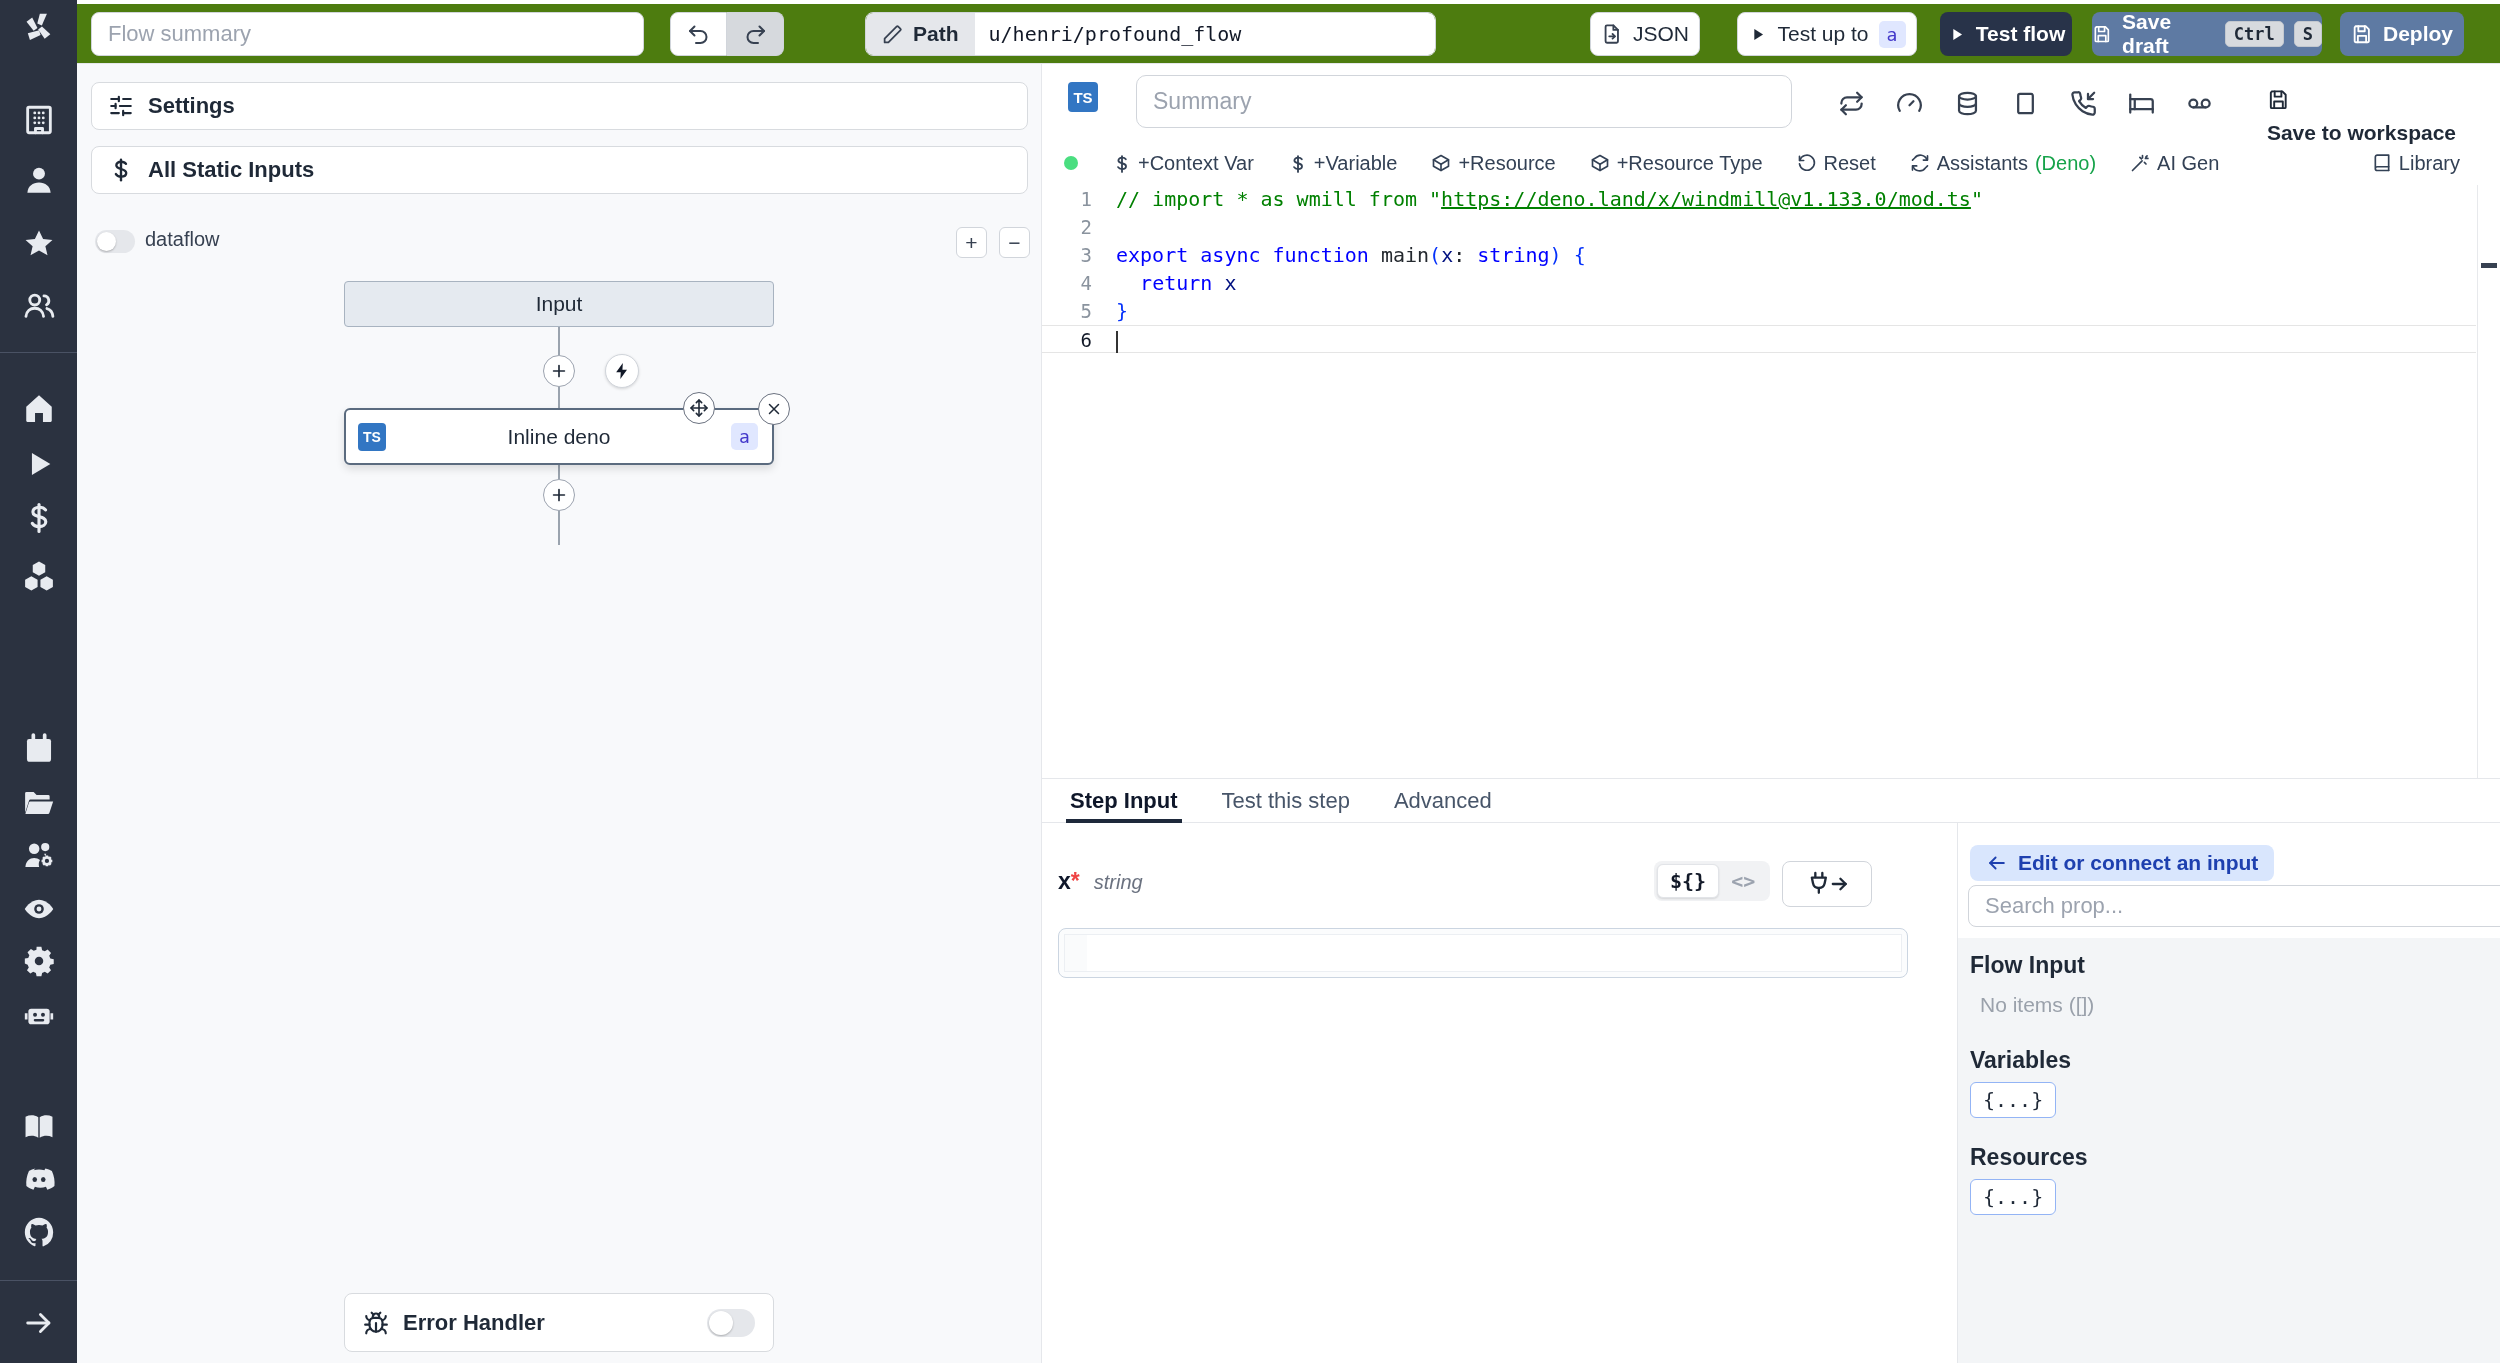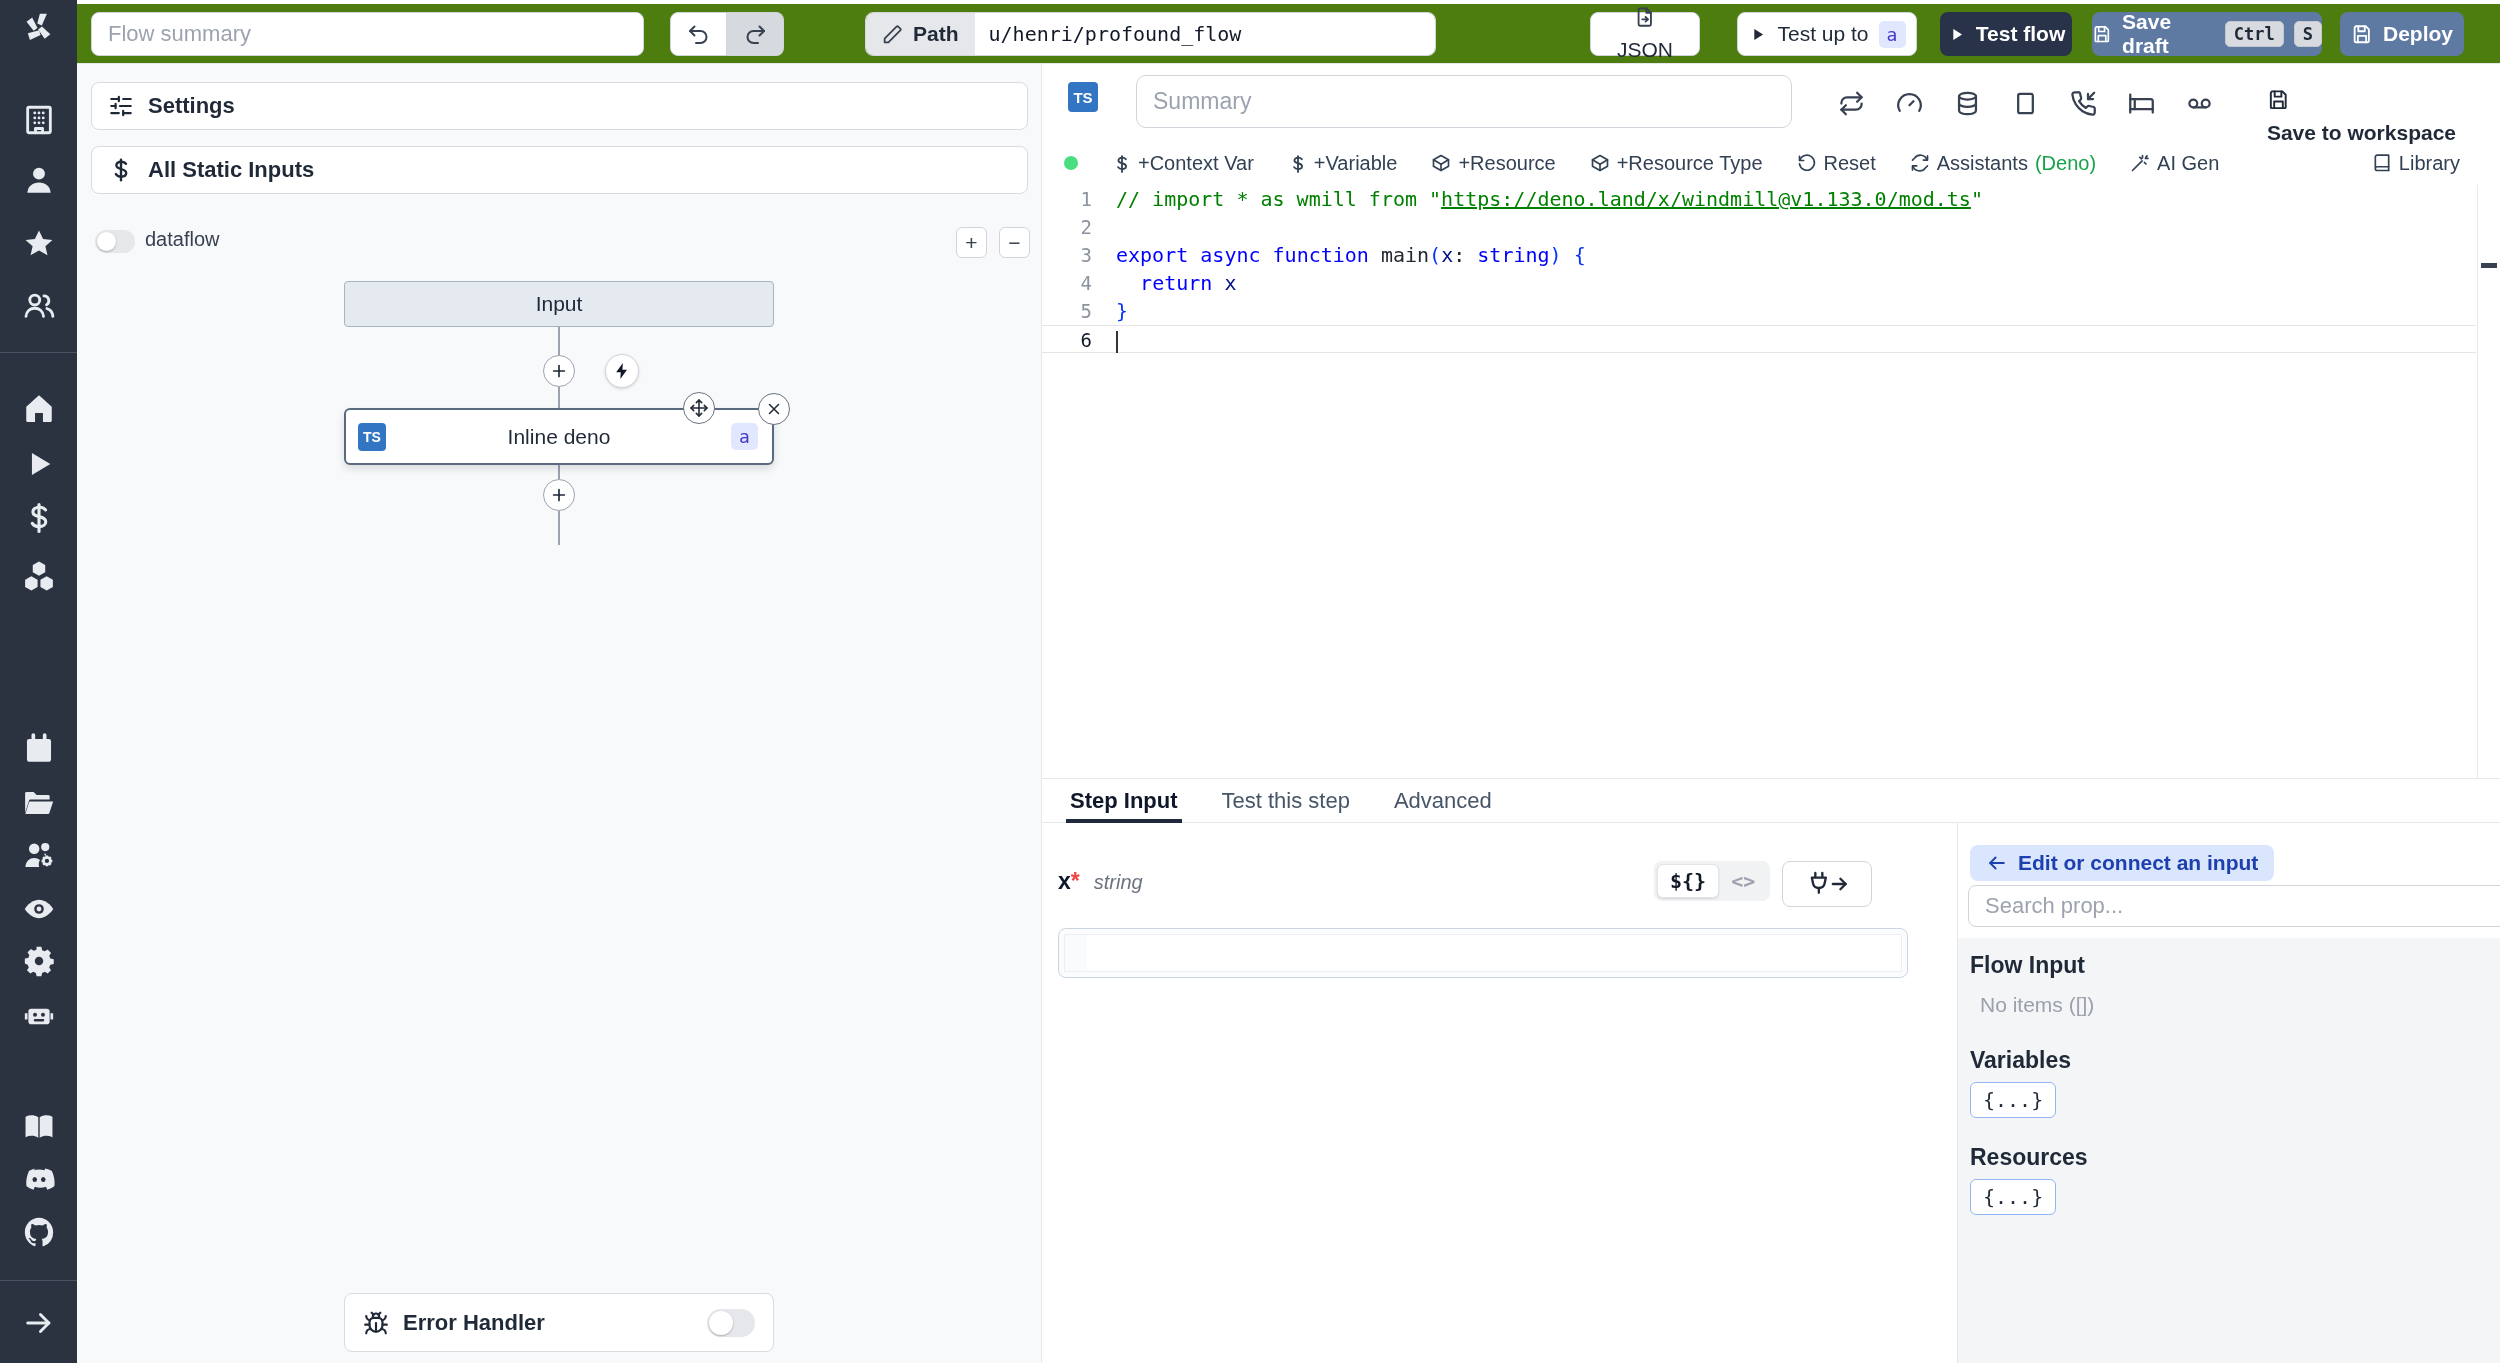--- a/index.html
+++ b/index.html
@@ -252,21 +252,21 @@
     <div style="background:#e5e7eb; display:flex; align-items:center; gap:10px; padding:0 16px; font-weight:600; font-size:21px;">
       <span style="width: 21px; height: 21px; color: rgb(55, 65, 81); display: inline-block;">
           <svg viewBox="0 0 24 24" fill="none" stroke="currentColor" stroke-width="2" stroke-linecap="round" stroke-linejoin="round" width="100%" height="100%">
             <path d="M3 21v-4.3L16.9 2.8a1 1 0 0 1 1.4 0l2.9 2.9a1 1 0 0 1 0 1.4L7.3 21z"></path>
           </svg>
         </span>
       <span>Path</span>
     </div>
     <input style="flex: 1 1 0%; border: none; outline: none; font-family: &quot;DejaVu Sans Mono&quot;, monospace; font-size: 20px; color: rgb(17, 24, 39); padding: 0px 14px;" value="u/henri/profound_flow">
   </div>
-  <div class="btn btn-outline abs" style="right:800px; top:8px; width:110px; height:44px;flex-direction:column;">
+  <div class="btn btn-outline abs" style="right:800px; top:8px; width:110px; height:44px;">
     <span style="width: 22px; height: 22px; color: rgb(55, 65, 81); display: inline-block;">
         <svg viewBox="0 0 24 24" fill="none" stroke="currentColor" stroke-width="2" stroke-linecap="round" stroke-linejoin="round" width="100%" height="100%">
           <path d="M6.5 2.5h7l5 5V20a1.5 1.5 0 0 1-1.5 1.5H6.5A1.5 1.5 0 0 1 5 20V4a1.5 1.5 0 0 1 1.5-1.5z"></path>
           <path d="M13.5 2.5v5h5"></path>
           <path d="M9 14.5h6"></path>
           <path d="M12.6 12l2.6 2.5-2.6 2.5"></path>
         </svg>
       </span>
     <span>JSON</span>
   </div>

